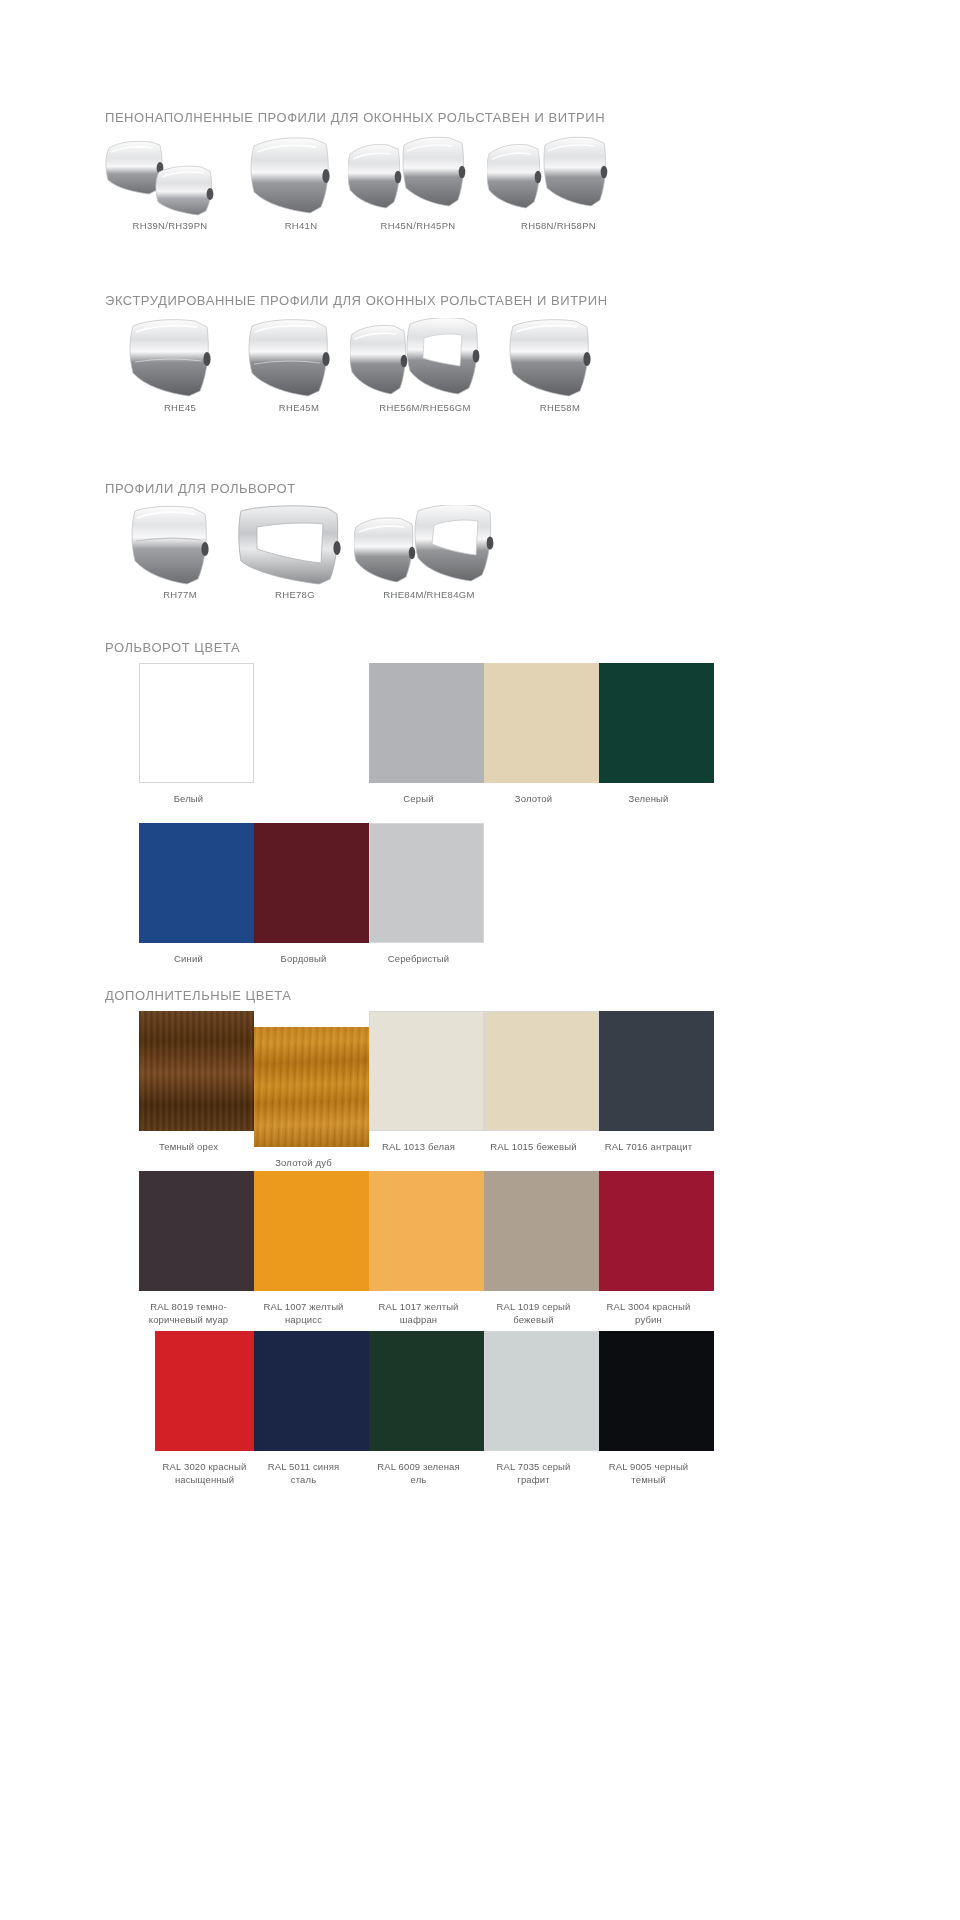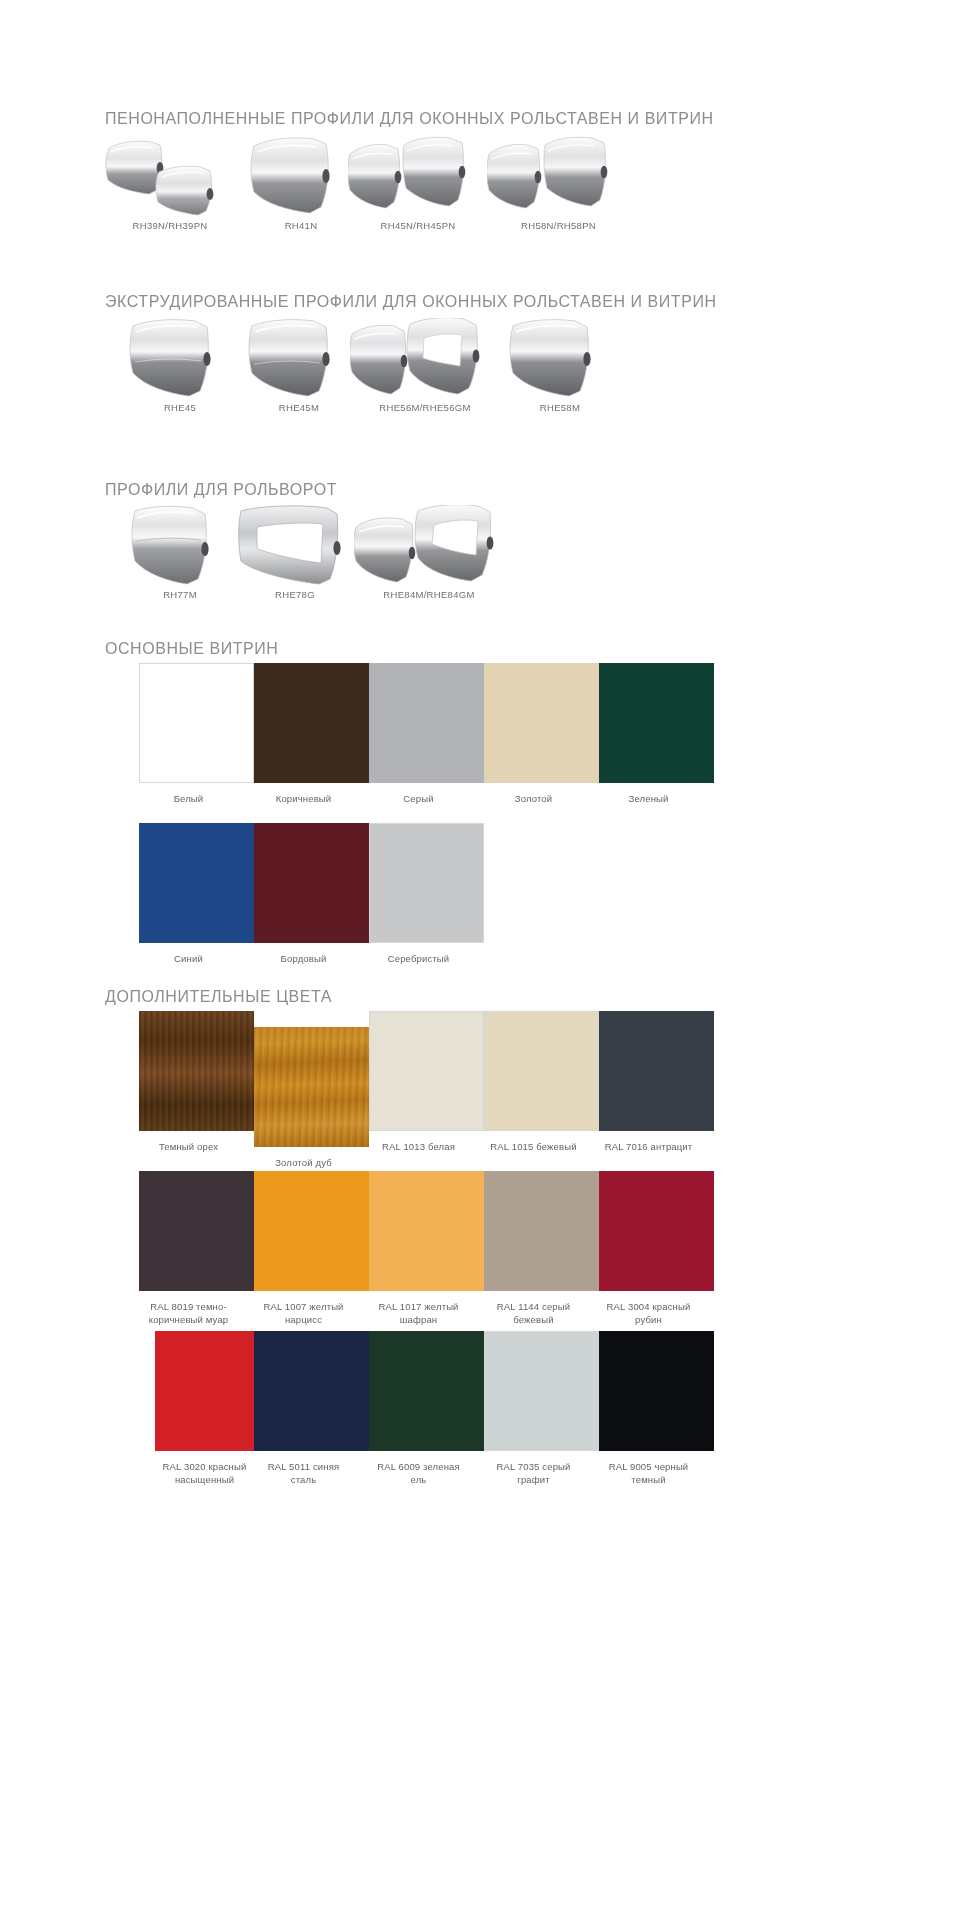--- a/index.html
+++ b/index.html
@@ -10,21 +10,21 @@
     font-family: "Liberation Sans", sans-serif;
   }
   body { position: relative; overflow: hidden; }
 
   .page { position: relative; width: 960px; height: 1920px; }
 
   
   .section-header {
     position: absolute;
     left: 105px;
-    font-size: 16px;
+    font-size: 13px;
     letter-spacing: 0.55px;
     color: #8d8d8f;
     font-weight: 400;
     white-space: nowrap;
   }
 
   
   .profile-row { position: absolute; left: 105px; width: 575px; }
   .profile-cell {
     position: absolute;
@@ -319,32 +319,28 @@
           <ellipse cx="58" cy="48" rx="3.2" ry="6.2" fill="#4a4c4f"></ellipse>
           <path d="M64,6 C78,0 102,-2 124,1 L136,7 C138,26 136,52 128,70 L117,76 C95,73 74,66 64,53 C60,38 60,18 64,6 Z" fill="url(#g9)" stroke="#bcbec1" stroke-width="0.7"></path>
           <path d="M80,20 C94,15 112,14 124,16 L122,50 C106,48 90,44 78,39 Z" fill="#ffffff" stroke="#c5c7ca" stroke-width="0.8"></path>
           <ellipse cx="136" cy="38" rx="3.4" ry="6.6" fill="#4a4c4f"></ellipse>
         </svg>
       </div>
       <div class="profile-label">RHE84M/RHE84GM</div>
     </div>
   </div>
 
-  <div class="section-header" style="top:640px">ОСНОВНЫЕ ВИТРИН</div>
+  <div class="section-header" style="top:640px">РОЛЬВОРОТ ЦВЕТА</div>
 
   <div class="swatch-grid" style="top:663px;height:310px">
 
     <div class="swatch" style="left:0px;   top:0px;">
       <span class="swatch-chip bordered" style="background:#ffffff"></span>
       <div class="swatch-label">Белый</div>
     </div>
-    <div class="swatch" style="left:115px; top:0px;">
-      <span class="swatch-chip" style="background:#3c2a1c"></span>
-      <div class="swatch-label">Коричневый</div>
-    </div>
     <div class="swatch" style="left:230px; top:0px;">
       <span class="swatch-chip" style="background:#b1b3b6"></span>
       <div class="swatch-label">Серый</div>
     </div>
     <div class="swatch" style="left:345px; top:0px;">
       <span class="swatch-chip" style="background:#e2d3b4"></span>
       <div class="swatch-label">Золотой</div>
     </div>
     <div class="swatch" style="left:460px; top:0px;">
       <span class="swatch-chip" style="background:#0f3f33"></span>
@@ -397,21 +393,21 @@
     <div class="swatch" style="left:115px; top:160px;">
       <span class="swatch-chip" style="background:#eb9a1d"></span>
       <div class="swatch-label">RAL 1007 желтый нарцисс</div>
     </div>
     <div class="swatch" style="left:230px; top:160px;">
       <span class="swatch-chip" style="background:#f2b155"></span>
       <div class="swatch-label">RAL 1017 желтый шафран</div>
     </div>
     <div class="swatch" style="left:345px; top:160px;">
       <span class="swatch-chip" style="background:#ada090"></span>
-      <div class="swatch-label">RAL 1144 серый бежевый</div>
+      <div class="swatch-label">RAL 1019 серый бежевый</div>
     </div>
     <div class="swatch" style="left:460px; top:160px;">
       <span class="swatch-chip" style="background:#9b1630"></span>
       <div class="swatch-label">RAL 3004 красный рубин</div>
     </div>
 
     <div class="swatch" style="left:16px;   top:320px;">
       <span class="swatch-chip" style="background:#d32027"></span>
       <div class="swatch-label">RAL 3020 красный насыщенный</div>
     </div>

